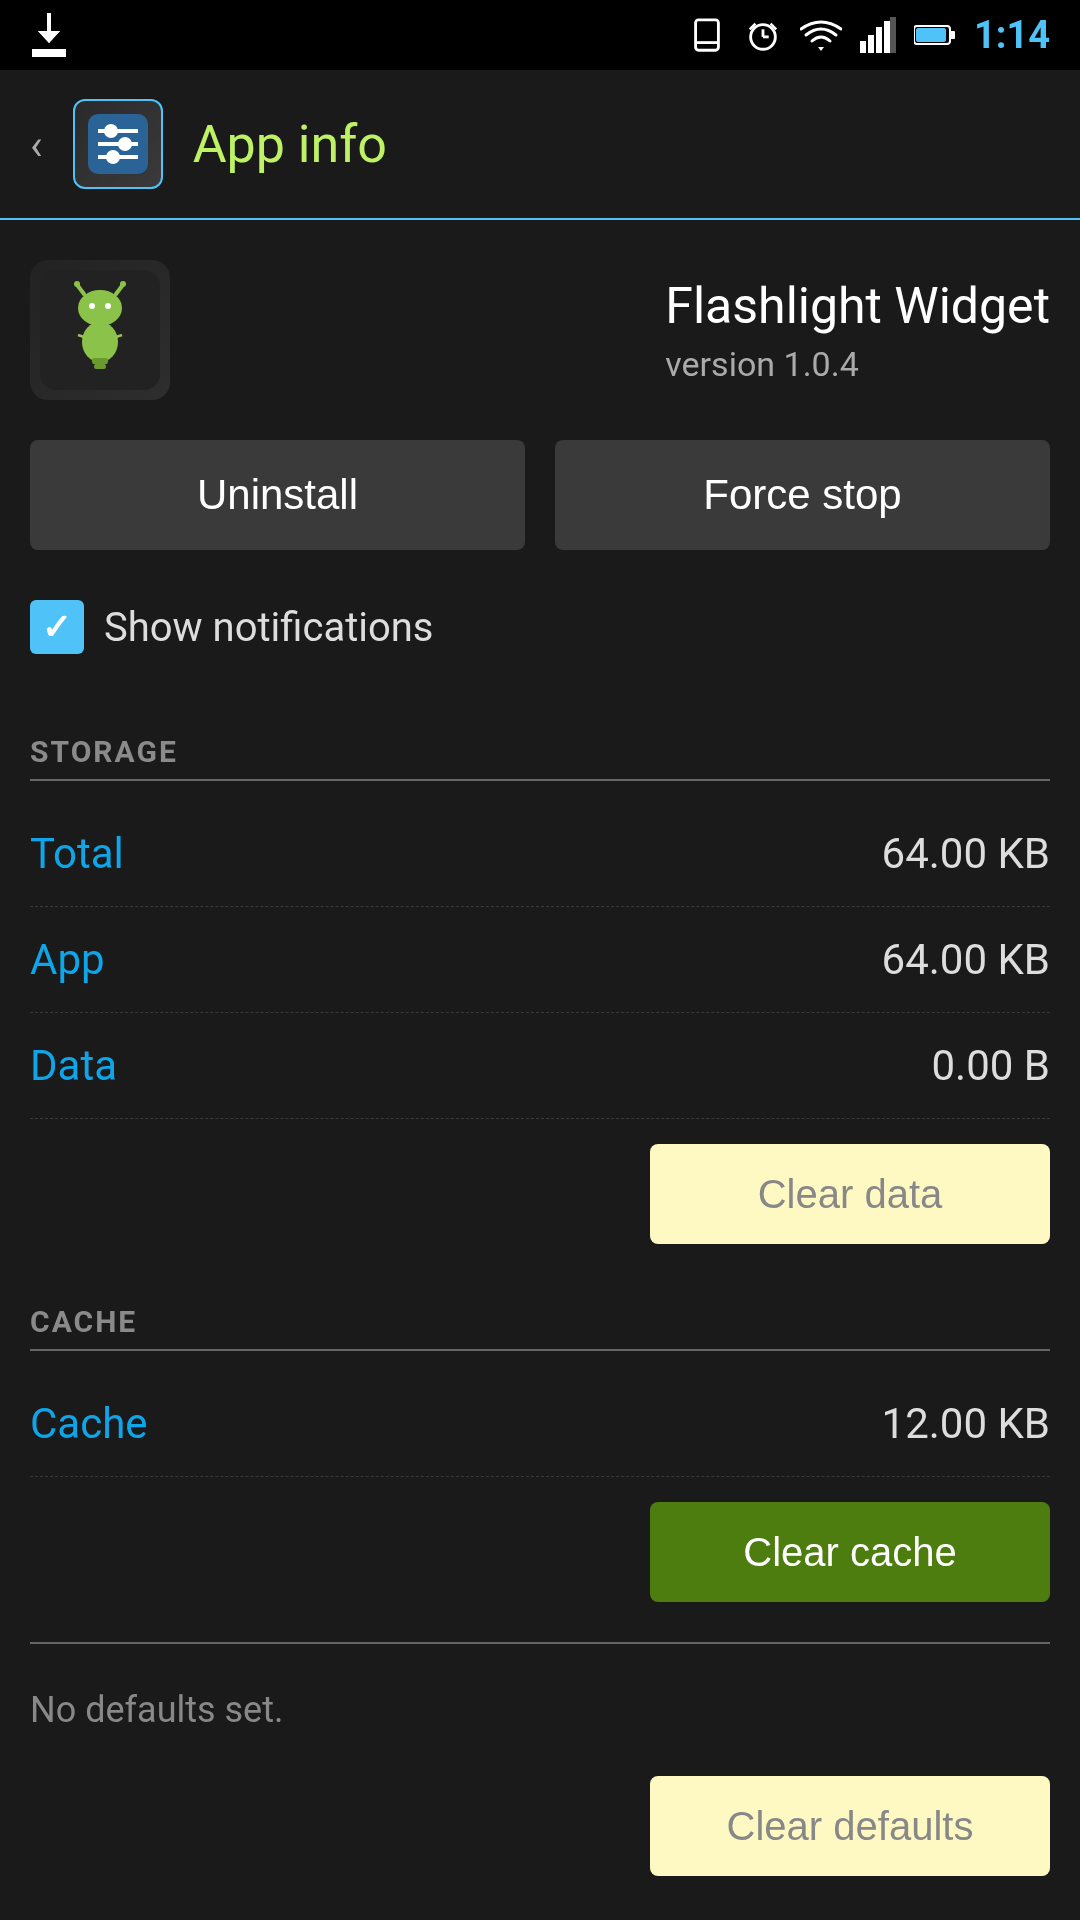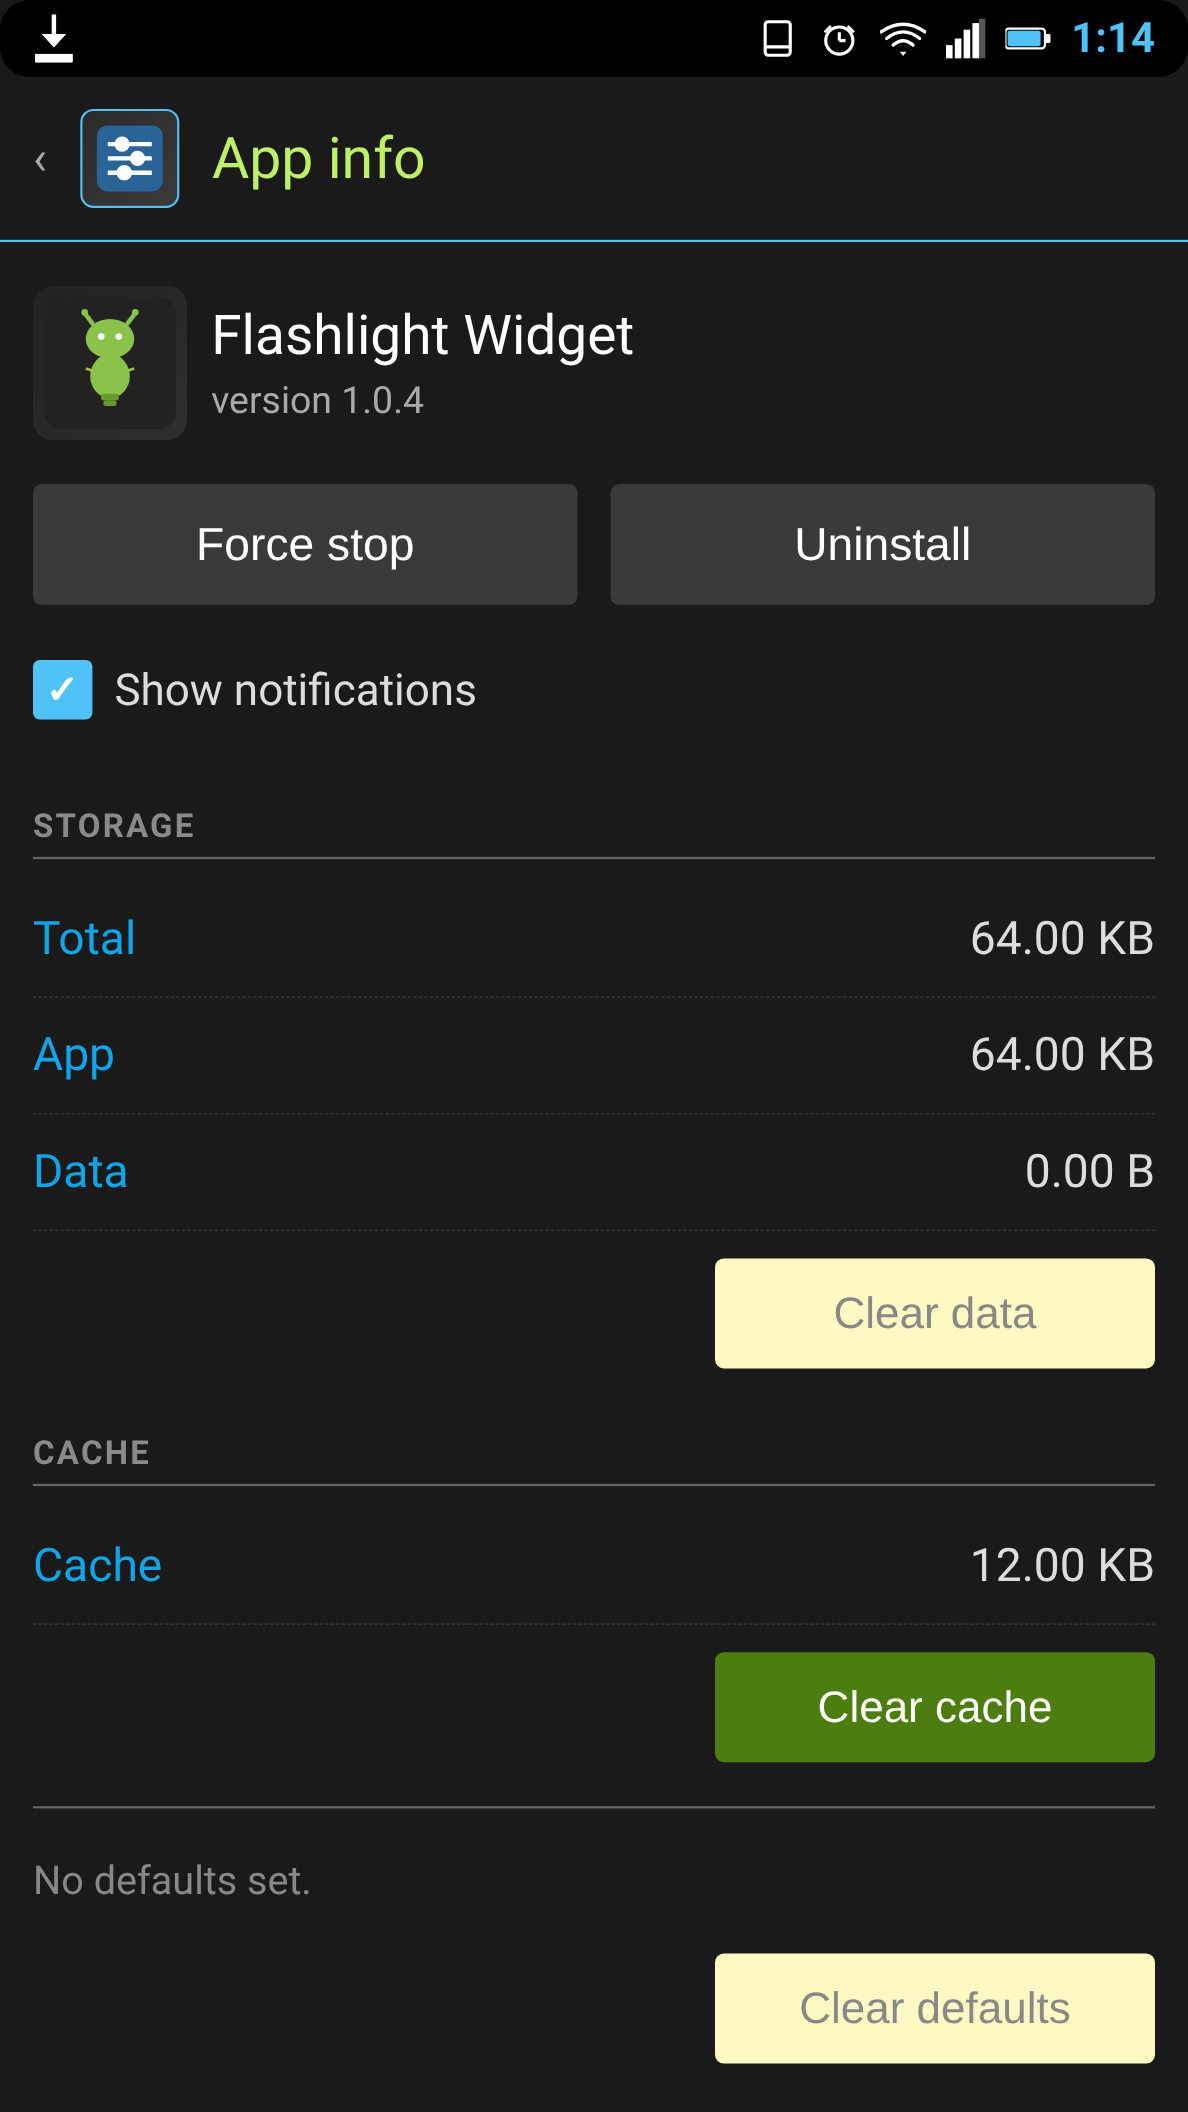--- a/index.html
+++ b/index.html
@@ -14,21 +14,20 @@
 
     
     .status-bar {
       width: 100%;
       height: 70px;
       background-color: #000000;
       display: flex;
       align-items: center;
       justify-content: space-between;
       padding: 0 30px;
-      border-radius: 27px;
     }
     .status-left {
       display: flex;
       align-items: center;
       gap: 15px;
     }
     .status-right {
       display: flex;
       align-items: center;
       gap: 18px;
@@ -80,20 +79,21 @@
       overflow-y: auto;
       height: calc(1920px - 220px);
     }
 
     
     .app-header {
       display: flex;
       align-items: center;
       padding: 40px 0 40px 0;
       gap: 22px;
+      justify-content: space-between;
     }
     .app-icon-large {
       width: 140px;
       height: 140px;
       border-radius: 18px;
       background: linear-gradient(135deg, #222222, #2e2e2e);
       display: flex;
       align-items: center;
       justify-content: center;
       overflow: hidden;
@@ -315,22 +315,22 @@
         <line x1="82" y1="65" x2="76" y2="67" stroke="#a0c050" stroke-width="2.5"></line>
       </svg>
     </div>
     <div>
       <div class="app-name">Flashlight Widget</div>
       <div class="app-version">version 1.0.4</div>
     </div>
   </div>
 
   <div class="buttons-row">
+    <button class="action-btn">Uninstall</button>
     <button class="action-btn">Force stop</button>
-    <button class="action-btn">Uninstall</button>
   </div>
 
   <div class="checkbox-row">
     <div class="checkbox-box">
       <span class="checkbox-check">✓</span>
     </div>
     <span class="checkbox-label">Show notifications</span>
   </div>
 
   <div class="section-header">STORAGE</div>

